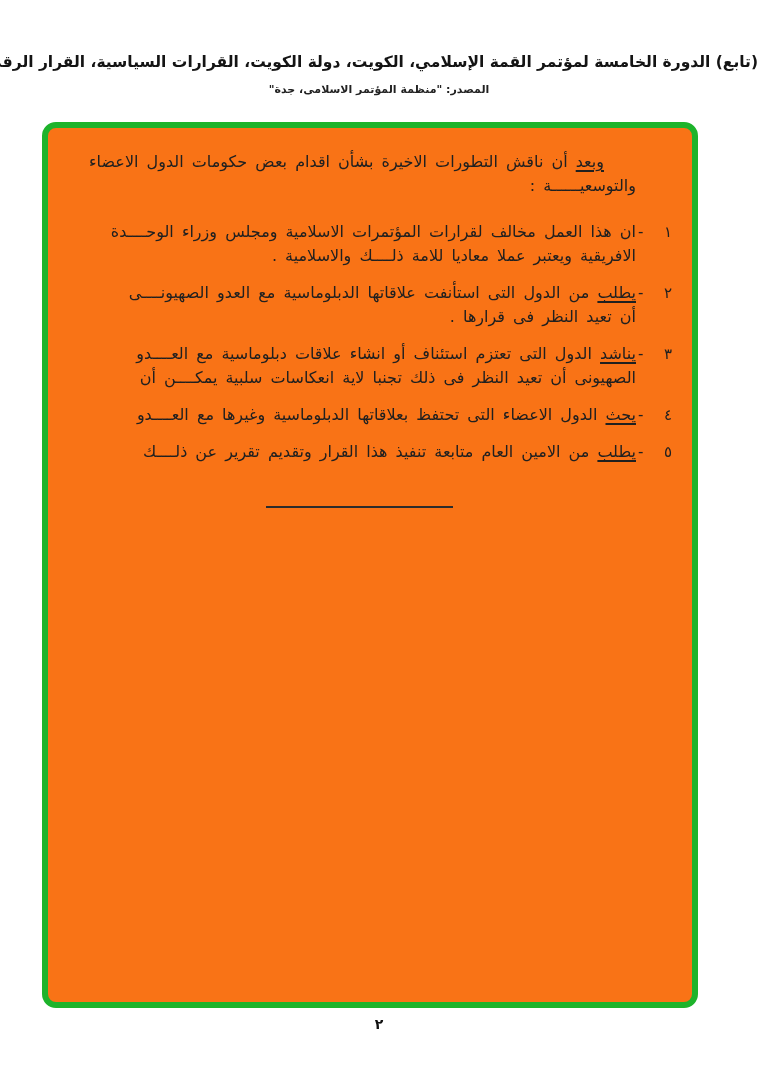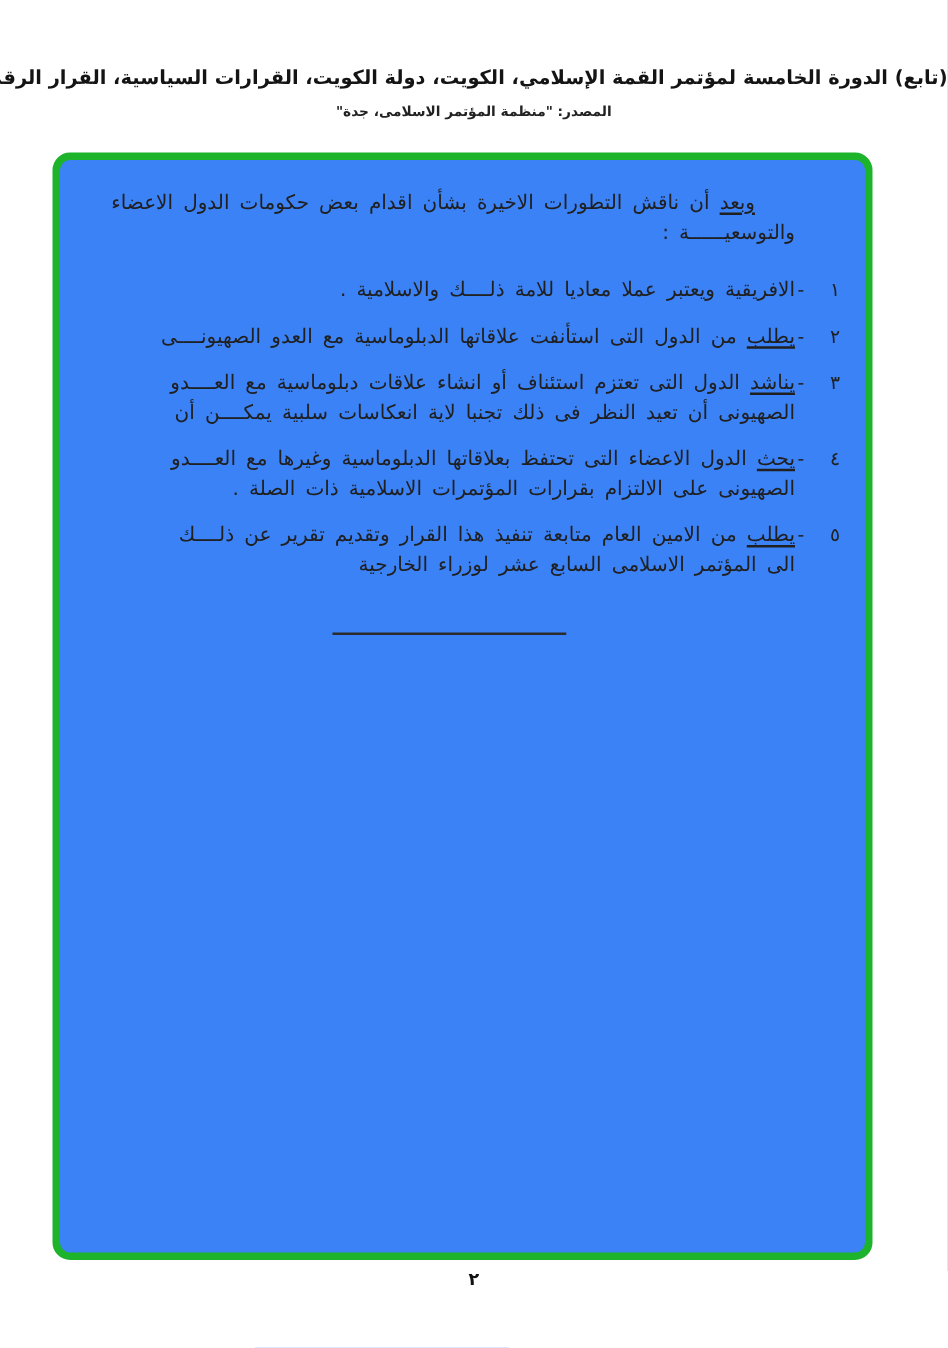--- a/index.html
+++ b/index.html
@@ -36,21 +36,21 @@
     margin-top: 9px;
     color: #222;
   }
   
   .green-frame {
     position: absolute;
     left: 42px; top: 122px;
     width: 656px; height: 886px;
     border: 6px solid #1db32b;
     border-radius: 14px;
-    background: #3b82f6;
+    background: #f97316;
     overflow: hidden;
   }
   
   .doc-body {
     direction: rtl;
     text-align: right;
     font-size: 16px;
     line-height: 24px;
     word-spacing: 3px;
     color: #202020;
@@ -106,56 +106,56 @@
       <div class="intro">
         <div class="tline first"><span class="lead">وبعد</span> <span>أن ناقش التطورات الاخيرة بشأن اقدام بعض حكومات الدول الاعضاء</span></div>
         <div class="tline">والتوسعيــــــة  :</div>
       </div>
 
       <div class="item">
         <span class="item-marker">
             <span>١</span>
             <span>-</span>
           </span>
+        <div class="tline">ان هذا العمل مخالف لقرارات المؤتمرات الاسلامية ومجلس وزراء الوحــــدة</div>
         <div class="tline">الافريقية ويعتبر عملا معاديا للامة ذلــــك والاسلامية .</div>
       </div>
 
       <div class="item">
         <span class="item-marker">
             <span>٢</span>
             <span>-</span>
           </span>
         <div class="tline"><span class="lead">يطلب</span> <span>من الدول التى استأنفت علاقاتها الدبلوماسية مع العدو الصهيونــــى</span></div>
+        <div class="tline">أن تعيد النظر فى قرارها .</div>
       </div>
 
       <div class="item">
         <span class="item-marker">
             <span>٣</span>
             <span>-</span>
           </span>
         <div class="tline"><span class="lead">يناشد</span> <span>الدول التى تعتزم استئناف أو انشاء علاقات دبلوماسية مع العــــدو</span></div>
         <div class="tline">الصهيونى أن تعيد النظر فى ذلك تجنبا لاية انعكاسات سلبية يمكــــن أن</div>
       </div>
 
       <div class="item">
         <span class="item-marker">
             <span>٤</span>
             <span>-</span>
           </span>
         <div class="tline"><span class="lead">يحث</span> <span>الدول الاعضاء التى تحتفظ بعلاقاتها الدبلوماسية وغيرها مع العــــدو</span></div>
-        <div class="tline">الصهيونى على الالتزام بقرارات المؤتمرات الاسلامية ذات الصلة .</div>
       </div>
 
       <div class="item">
         <span class="item-marker">
             <span>٥</span>
             <span>-</span>
           </span>
         <div class="tline"><span class="lead">يطلب</span> <span>من الامين العام متابعة تنفيذ هذا القرار وتقديم تقرير عن ذلــــك</span></div>
-        <div class="tline">الى المؤتمر الاسلامى السابع عشر لوزراء الخارجية</div>
       </div>
 
       <div class="divider"></div>
 
     </div>
   </div>
 
   <div class="page-number">٢</div>
 
 </div>

